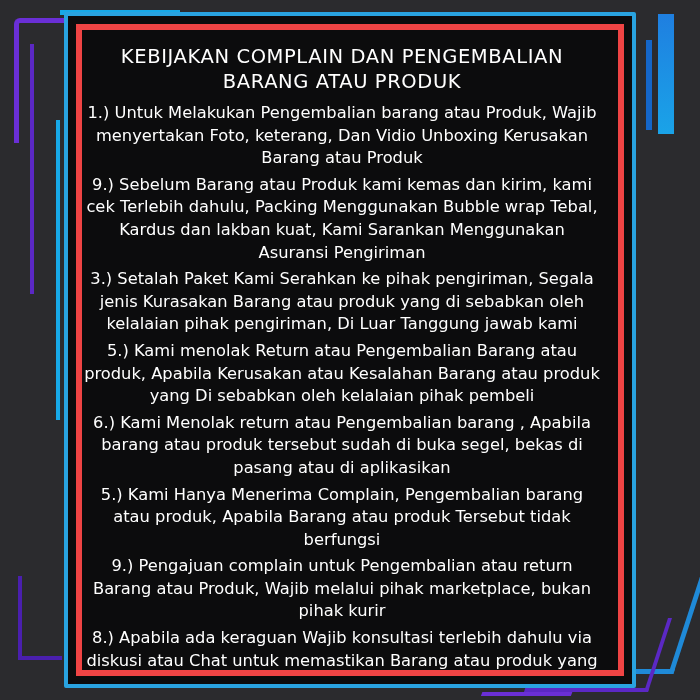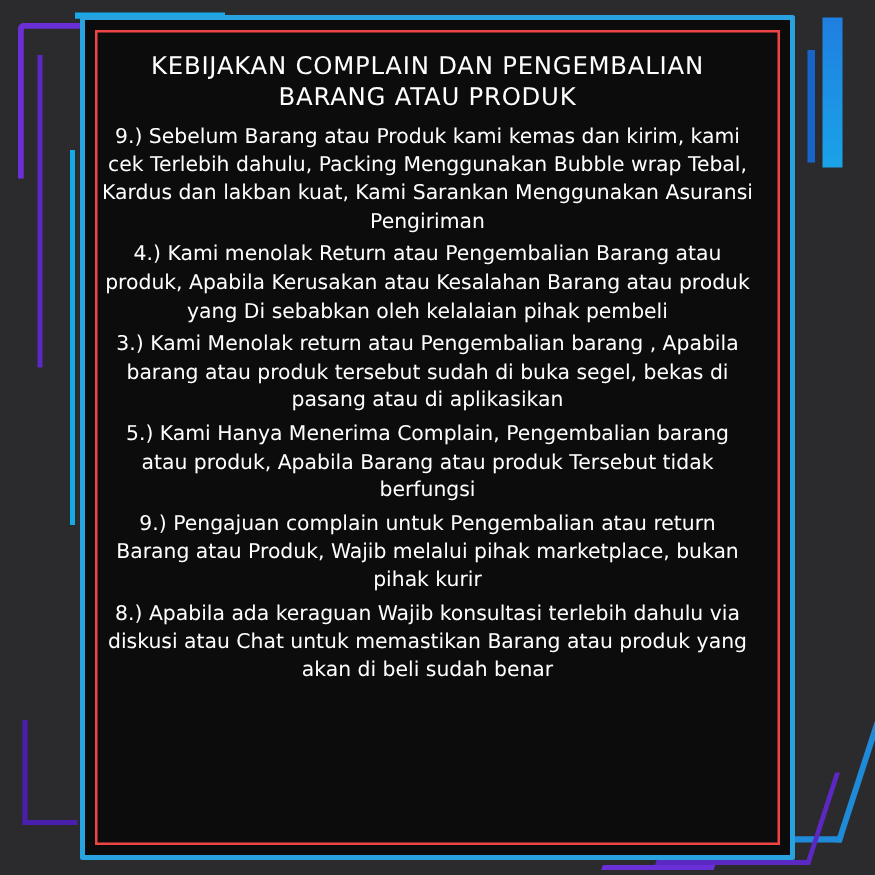--- a/index.html
+++ b/index.html
@@ -122,21 +122,21 @@
     border: 4px solid #29a3e0;
     background: #0c0c0d;
     border-radius: 2px;
   }
   .panel-inner {
     position: absolute;
     left: 8px;
     top: 8px;
     right: 8px;
     bottom: 8px;
-    border: 2px solid #ef4444;
+    border: 6px solid #ef4444;
     box-sizing: border-box;
     padding: 14px 16px 10px 0;
     overflow: hidden;
   }
 
   .doc-title {
     color: #ffffff;
     font-size: 19.5px;
     line-height: 25px;
     text-align: center;
@@ -177,23 +177,25 @@
   <div class="deco deco-br-2"></div>
   <div class="deco deco-br-3"></div>
   <div class="deco deco-bl"></div>
 
   <div class="panel">
     <div class="panel-inner">
 
       <h1 class="doc-title">KEBIJAKAN COMPLAIN DAN PENGEMBALIAN BARANG ATAU PRODUK</h1>
 
       <ol class="clauses">
+        <li>1.) Untuk Melakukan Pengembalian barang atau Produk, Wajib menyertakan Foto, keterang, Dan Vidio Unboxing Kerusakan Barang atau Produk</li>
         <li>9.) Sebelum Barang atau Produk kami kemas dan kirim, kami cek Terlebih dahulu, Packing Menggunakan Bubble wrap Tebal, Kardus dan lakban kuat, Kami Sarankan Menggunakan Asuransi Pengiriman</li>
-        <li>4.) Kami menolak Return atau Pengembalian Barang atau produk, Apabila Kerusakan atau Kesalahan Barang atau produk yang Di sebabkan oleh kelalaian pihak pembeli</li>
-        <li>3.) Kami Menolak return atau Pengembalian barang , Apabila barang atau produk tersebut sudah di buka segel, bekas di pasang atau di aplikasikan</li>
+        <li>3.) Setalah Paket Kami Serahkan ke pihak pengiriman, Segala jenis Kurasakan Barang atau produk yang di sebabkan oleh kelalaian pihak pengiriman, Di Luar Tanggung jawab kami</li>
+        <li>5.) Kami menolak Return atau Pengembalian Barang atau produk, Apabila Kerusakan atau Kesalahan Barang atau produk yang Di sebabkan oleh kelalaian pihak pembeli</li>
+        <li>6.) Kami Menolak return atau Pengembalian barang , Apabila barang atau produk tersebut sudah di buka segel, bekas di pasang atau di aplikasikan</li>
         <li>5.) Kami Hanya Menerima Complain, Pengembalian barang atau produk, Apabila Barang atau produk Tersebut tidak berfungsi</li>
         <li>9.) Pengajuan complain untuk Pengembalian atau return Barang atau Produk, Wajib melalui pihak marketplace, bukan pihak kurir</li>
         <li>8.) Apabila ada keraguan Wajib konsultasi terlebih dahulu via diskusi atau Chat untuk memastikan Barang atau produk yang akan di beli sudah benar</li>
 
       </ol>
 
     </div>
   </div>
 
 </div>

